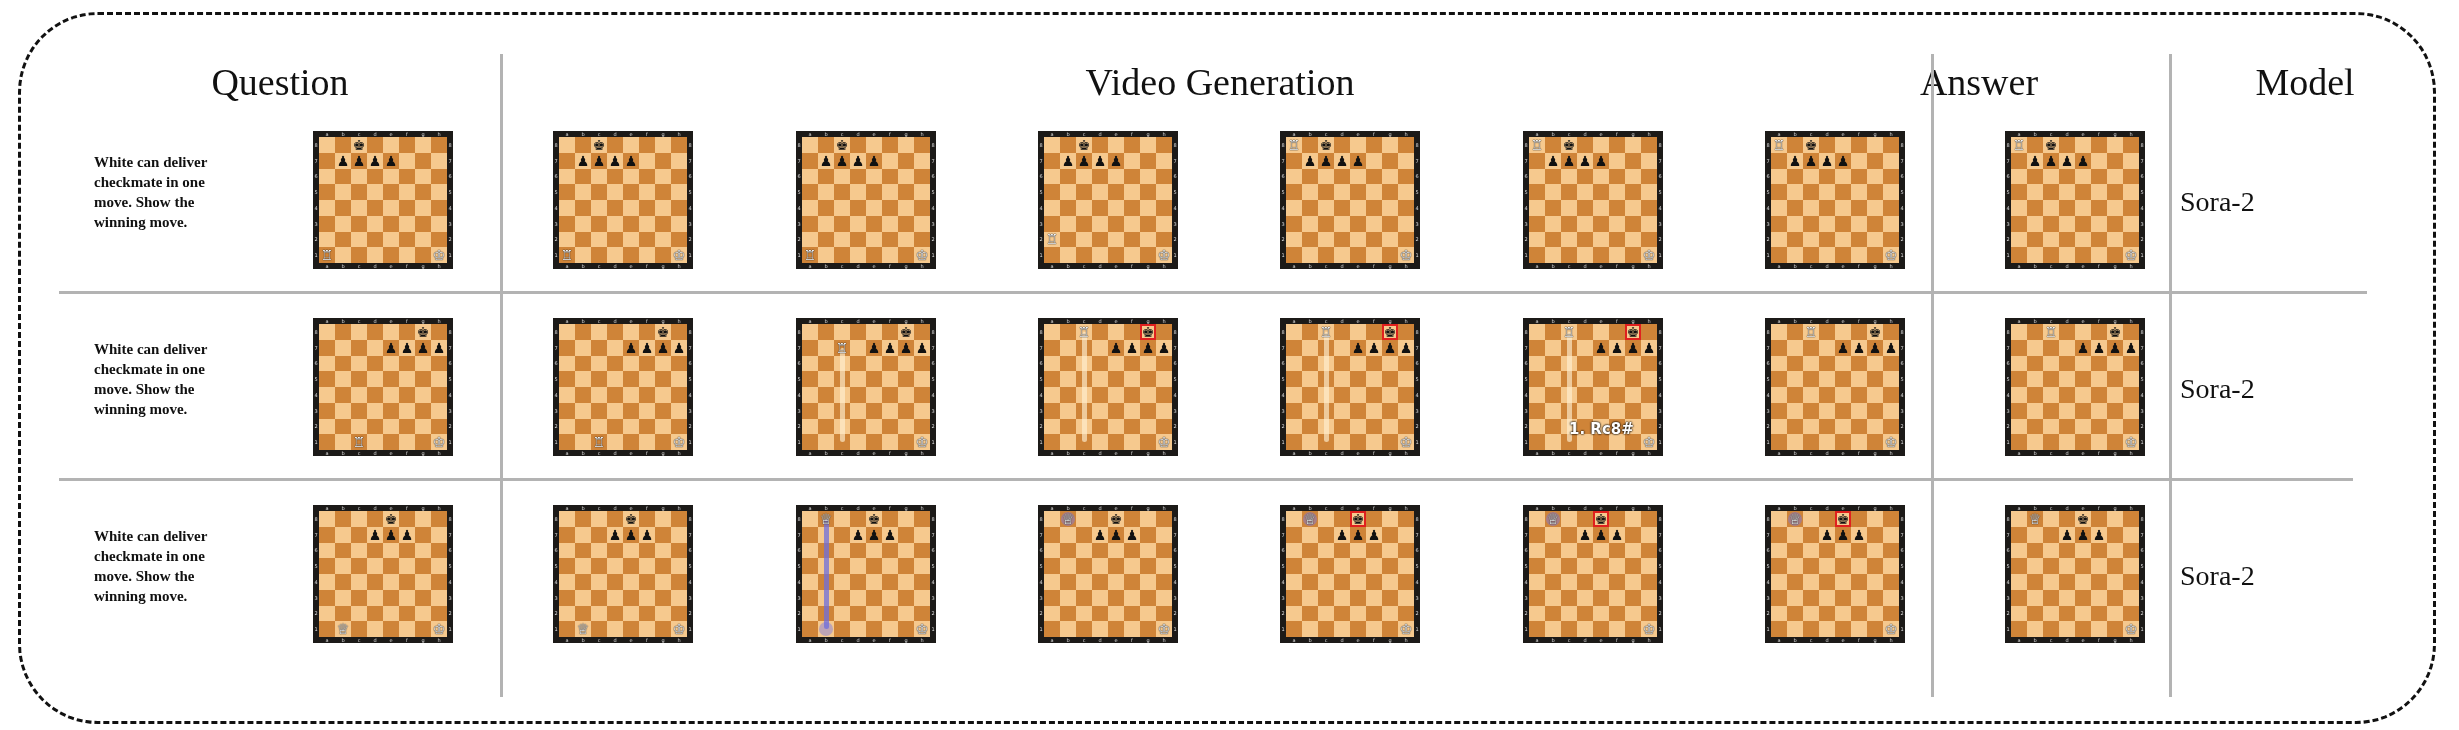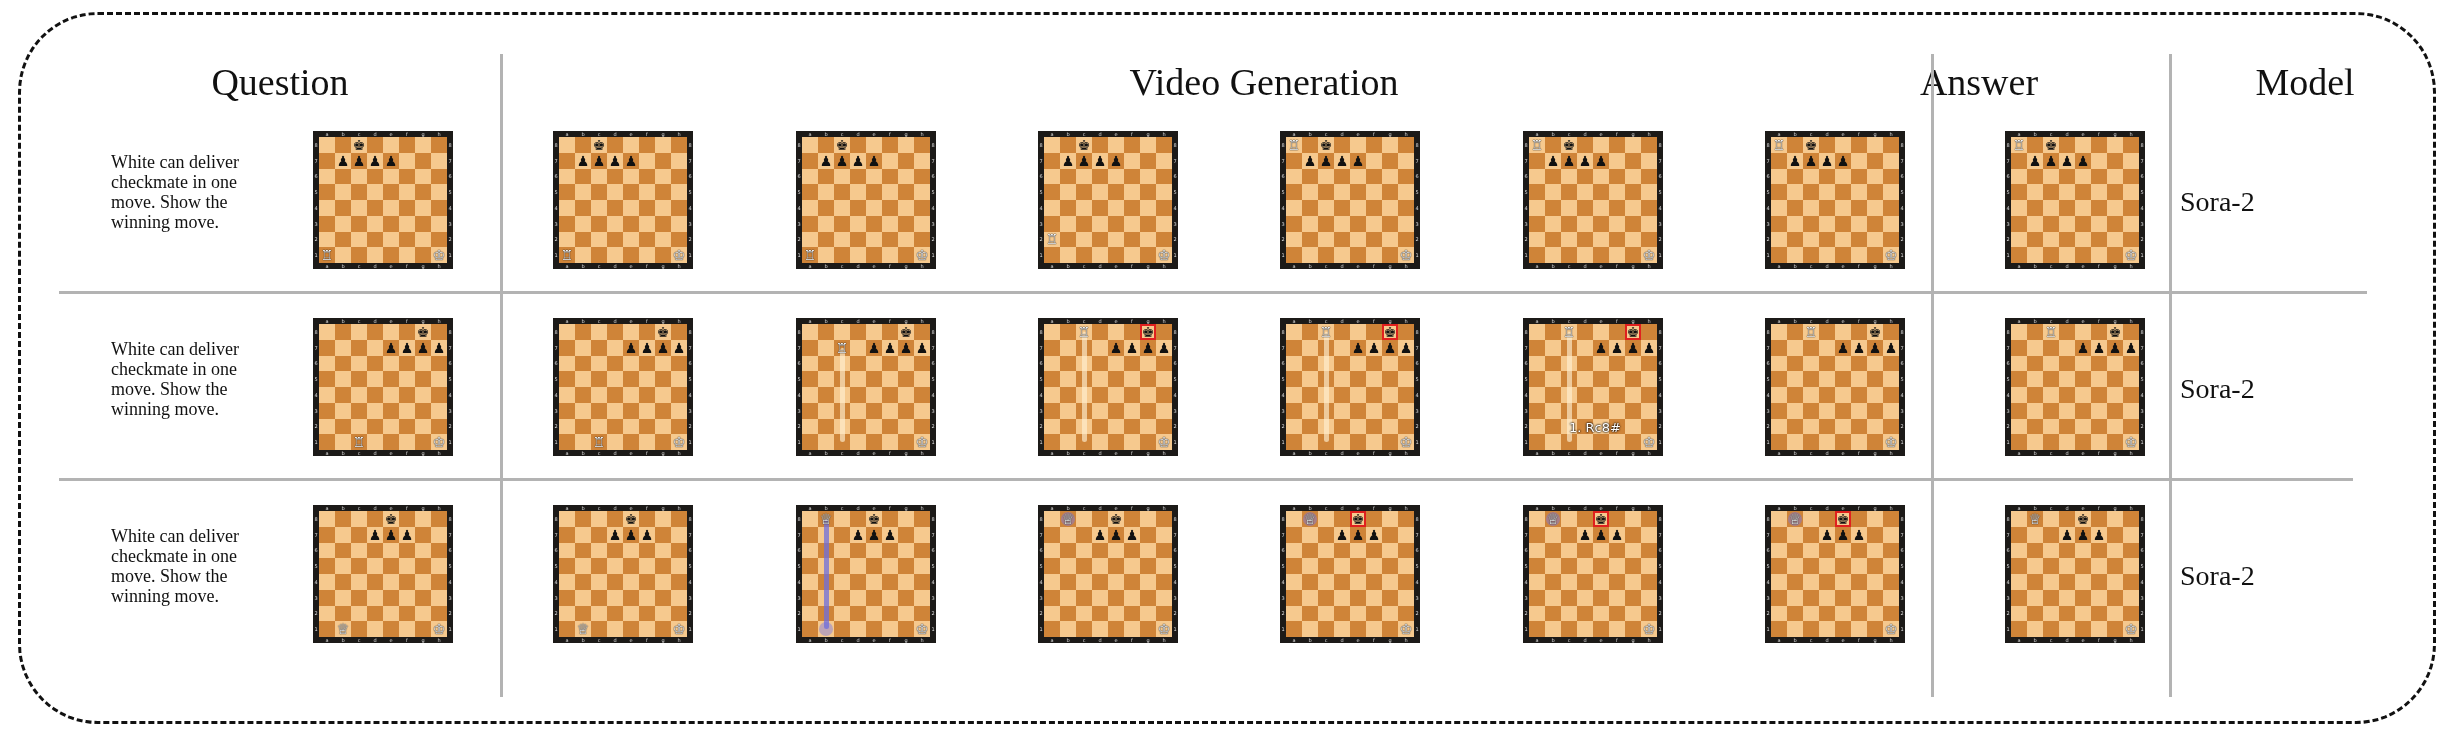--- a/index.html
+++ b/index.html
@@ -3,21 +3,21 @@
 <meta charset="utf-8">
 <style>
   html, body { margin:0; padding:0; background:#ffffff; }
   body { width:2459px; height:730px; position:relative; overflow:hidden;
          font-family:"Liberation Serif", "DejaVu Serif", serif; color:#111; }
   .frame-border { position:absolute; left:18px; top:12px; width:2418px; height:712px;
          border:3px dashed #111; border-radius:80px; box-sizing:border-box; }
   .col-header { position:absolute; top:60px; font-size:38px; text-align:center; line-height:44px; }
   .vline { position:absolute; width:3px; background:#b3b3b3; }
   .hline { position:absolute; height:3px; background:#b3b3b3; }
-  .question-text { position:absolute; left:111px; width:150px; font-size:18px; line-height:20px; }
+  .question-text { position:absolute; left:94px; width:150px; font-size:15px; line-height:20px;font-weight:bold; }
   .model-label { position:absolute; left:2180px; width:240px; font-size:28px; }
   .board { position:absolute; width:140px; height:138px; background:#1c1a18; box-sizing:border-box; }
   .board .files { position:absolute; left:6px; right:6px; height:6px; display:flex; }
   .board .files span { flex:1; text-align:center; font-size:5px; line-height:6px; color:#ddd; font-family:"DejaVu Sans", sans-serif; }
   .board .files.top { top:0; } .board .files.bottom { bottom:0; }
   .board .ranks { position:absolute; top:6px; bottom:6px; width:6px; display:flex; flex-direction:column; }
   .board .ranks span { flex:1; font-size:5px; color:#ddd; text-align:center; display:flex; align-items:center; justify-content:center; font-family:"DejaVu Sans", sans-serif; }
   .board .ranks.left { left:0; } .board .ranks.right { right:0; }
   .grid { position:absolute; left:6px; top:6px; width:128px; height:126px;
           display:grid; grid-template-columns:repeat(8,1fr); grid-template-rows:repeat(8,1fr); }
@@ -25,30 +25,30 @@
         font-family:"DejaVu Sans", sans-serif; font-size:14px; line-height:1; }
   .sq.light { background:#f6c98e; }
   .sq.dark { background:#cf8438; }
   .sq.hl-red { box-shadow: inset 0 0 0 2px #e0201e; }
   .sq.hl-blue::after { content:""; position:absolute; left:1px; top:1px; right:1px; bottom:1px; border-radius:50%; background:rgba(120,120,230,0.45); }
   .pc-w { color:#f4f4f4; text-shadow:0 0 1px #333, 0 0 1px #333, 0 0 1px #333; position:relative; z-index:2; }
   .pc-b { color:#111; position:relative; z-index:2; }
   .trail { position:absolute; width:5px; border-radius:3px; z-index:1; }
   .trail.light { background:rgba(255,240,210,0.65); }
   .trail.blue { background:rgba(110,110,220,0.75); }
-  .overlay-text { position:absolute; z-index:3; color:#fff; font-family:"DejaVu Sans", sans-serif; font-weight:normal; font-size:13px;
+  .overlay-text { position:absolute; z-index:3; color:#fff; font-family:"DejaVu Sans", sans-serif; font-weight:bold; font-size:15px;
           text-shadow:0 0 2px #000, 0 0 2px #000; white-space:nowrap; }
 </style>
 </head>
 <body>
 
 <div class="frame-border"></div>
 
 <div class="col-header" style="left:170px;width:220px;">Question</div>
-<div class="col-header" style="left:1044px;width:440px;">Video Generation</div>
+<div class="col-header" style="left:1000px;width:440px;">Video Generation</div>
 <div class="col-header" style="left:1869px;width:220px;">Answer</div>
 <div class="col-header" style="left:2190px;width:230px;">Model</div>
 
 <div class="vline" style="left:500px;top:54px;height:643px;"></div>
 <div class="vline" style="left:1931px;top:54px;height:643px;"></div>
 <div class="vline" style="left:2169px;top:54px;height:643px;"></div>
 <div class="hline" style="left:59px;top:291px;width:2308px;"></div>
 <div class="hline" style="left:59px;top:478px;width:2294px;"></div>
 
 <div class="question-text" style="top:152px;">White can deliver checkmate in one move. Show the winning move.</div>

